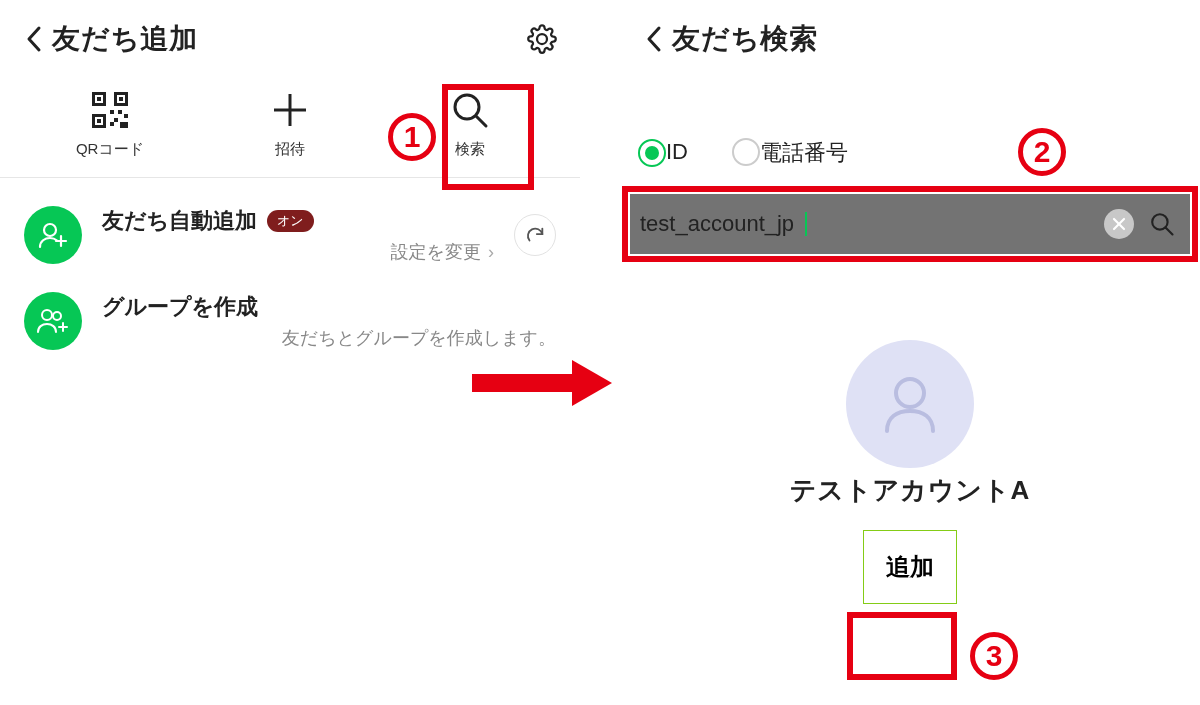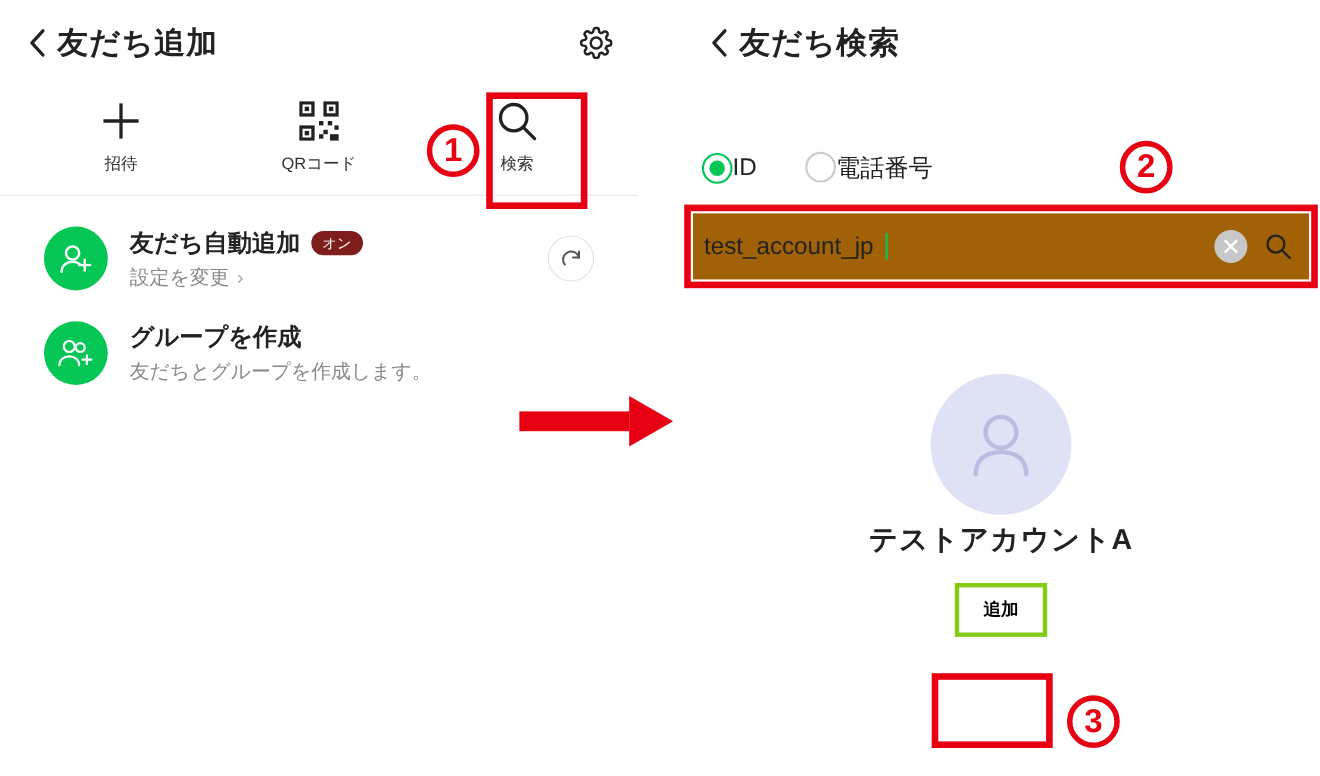--- a/index.html
+++ b/index.html
@@ -24,21 +24,21 @@
   .icon-cell { flex: 1; display: flex; flex-direction: column; align-items: center; gap: 6px; position: relative; }
   .icon-cell .glyph { width: 48px; height: 48px; display: flex; align-items: center; justify-content: center; }
   .icon-cell .lbl { font-size: 15px; color: #333; }
   .hl-box { position: absolute; border: 6px solid #e60012; pointer-events: none; }
   .hl-search { left: 442px; top: 84px; width: 92px; height: 106px; }
 
   .divider { height: 1px; background: #e6e6e6; margin: 0; }
 
   
   .list { padding: 14px 0; }
-  .row { display: flex; align-items: center; padding: 14px 40px; gap: 20px; }
+  .row { display: flex; align-items: center; padding: 14px 24px; gap: 20px; text-align: right; }
   .row .avatar { width: 58px; height: 58px; border-radius: 50%; background: #06c755; display: flex; align-items: center; justify-content: center; flex-shrink: 0; }
   .row .txt { flex: 1; }
   .row .ttl { font-size: 22px; font-weight: 600; display: flex; align-items: center; gap: 10px; }
   .row .sub { font-size: 18px; color: #888; margin-top: 4px; }
   .badge { background: #7f1d1d; color: #fff; font-size: 13px; border-radius: 12px; padding: 2px 10px; font-weight: 400; }
   .chev { color: #aaa; font-size: 18px; margin-left: 2px; }
   .refresh { width: 42px; height: 42px; border: 1px solid #e2e2e2; border-radius: 50%; display: flex; align-items: center; justify-content: center; }
 
   
   .arrow { position: absolute; left: 472px; top: 360px; width: 140px; height: 46px; }
@@ -52,30 +52,30 @@
   
   .radios { display: flex; gap: 44px; padding: 60px 18px 18px; align-items: center; }
   .radio { display: flex; }
   .rdot { width: 28px; height: 28px; border-radius: 50%; border: 2px solid #ccc; position: relative; }
   .rdot.on { border-color: #06c755; }
   .rdot.on::after { content: ""; position: absolute; inset: 5px; border-radius: 50%; background: #06c755; }
   .radio .rlbl { font-size: 22px; }
 
   
   .search-wrap { position: relative; margin: 8px 10px; }
-  .search-box { display: flex; align-items: center; background: #a16207; padding: 0 10px; height: 60px; gap: 10px; }
+  .search-box { display: flex; align-items: center; background: #737373; padding: 0 10px; height: 60px; gap: 10px; }
   .search-box .clear { width: 30px; height: 30px; border-radius: 50%; background: #c8c8c8; display: flex; align-items: center; justify-content: center; }
   .search-box .go { width: 36px; display: flex; align-items: center; justify-content: center; }
   .hl-search2 { position: absolute; inset: -8px; border: 6px solid #e60012; pointer-events: none; }
 
   
   .result { display: flex; flex-direction: column; align-items: center; margin-top: 86px; }
   .avatar-lg { width: 128px; height: 128px; border-radius: 50%; background: #dfe1f5; display: flex; align-items: center; justify-content: center; }
   .result-name { font-size: 26px; font-weight: 600; margin-top: 5px; letter-spacing: 1px; }
-  .add-btn { margin-top: 22px; border: 4px solid #84cc16; background: #fff; font-size: 16px; font-weight: 600; padding: 10px 22px; }
+  .add-btn { margin-top: 22px; border: 1px solid #84cc16; background: #fff; font-size: 24px; font-weight: 600; padding: 20px 22px; }
   .hl-add { position: absolute; left: 847px; top: 612px; width: 110px; height: 68px; border: 6px solid #e60012; pointer-events: none; }
 
   
   .caret { display: inline-block; width: 2px; height: 24px; background: #06c755; vertical-align: middle; margin-left: 1px; }
 
   svg { display: block; }
 </style>
 </head>
 <body>
 
@@ -90,29 +90,20 @@
     <div class="title">友だち追加</div>
     <div class="gear">
       <svg width="30" height="30" viewBox="0 0 24 24">
         <path fill="none" stroke="#222" stroke-width="1.8" d="M12 8a4 4 0 100 8 4 4 0 000-8z"></path>
         <path fill="none" stroke="#222" stroke-width="1.8" d="M19.4 15a1.7 1.7 0 00.34 1.87l.06.06a2 2 0 11-2.83 2.83l-.06-.06a1.7 1.7 0 00-1.87-.34 1.7 1.7 0 00-1 1.56V21a2 2 0 11-4 0v-.09a1.7 1.7 0 00-1-1.56 1.7 1.7 0 00-1.87.34l-.06.06a2 2 0 11-2.83-2.83l.06-.06a1.7 1.7 0 00.34-1.87 1.7 1.7 0 00-1.56-1H3a2 2 0 110-4h.09a1.7 1.7 0 001.56-1 1.7 1.7 0 00-.34-1.87l-.06-.06a2 2 0 112.83-2.83l.06.06a1.7 1.7 0 001.87.34h0a1.7 1.7 0 001-1.56V3a2 2 0 114 0v.09a1.7 1.7 0 001 1.56h0a1.7 1.7 0 001.87-.34l.06-.06a2 2 0 112.83 2.83l-.06.06a1.7 1.7 0 00-.34 1.87v0a1.7 1.7 0 001.56 1H21a2 2 0 110 4h-.09a1.7 1.7 0 00-1.56 1z"></path>
       </svg>
     </div>
   </div>
 
   <div class="icon-row">
-    <div class="icon-cell">
-      <div class="glyph">
-        <svg width="40" height="40" viewBox="0 0 40 40">
-          <line x1="20" y1="4" x2="20" y2="36" stroke="#222" stroke-width="3"></line>
-          <line x1="4" y1="20" x2="36" y2="20" stroke="#222" stroke-width="3"></line>
-        </svg>
-      </div>
-      <div class="lbl">招待</div>
-    </div>
     <div class="icon-cell">
       <div class="glyph">
         <svg width="36" height="36" viewBox="0 0 36 36">
           <rect x="0" y="0" width="14" height="14" fill="#222"></rect>
             <rect x="3" y="3" width="8" height="8" fill="#fff"></rect>
             <rect x="5" y="5" width="4" height="4" fill="#222"></rect>
           <rect x="22" y="0" width="14" height="14" fill="#222"></rect>
             <rect x="25" y="3" width="8" height="8" fill="#fff"></rect>
             <rect x="27" y="5" width="4" height="4" fill="#222"></rect>
           <rect x="0" y="22" width="14" height="14" fill="#222"></rect>
@@ -124,20 +115,29 @@
           <rect x="22" y="26" width="4" height="4" fill="#222"></rect>
             <rect x="18" y="30" width="4" height="4" fill="#222"></rect>
             <rect x="28" y="30" width="8" height="6" fill="#222"></rect>
         </svg>
       </div>
       <div class="lbl">QRコード</div>
     </div>
     <div class="icon-cell">
       <div class="glyph">
         <svg width="40" height="40" viewBox="0 0 40 40">
+          <line x1="20" y1="4" x2="20" y2="36" stroke="#222" stroke-width="3"></line>
+          <line x1="4" y1="20" x2="36" y2="20" stroke="#222" stroke-width="3"></line>
+        </svg>
+      </div>
+      <div class="lbl">招待</div>
+    </div>
+    <div class="icon-cell">
+      <div class="glyph">
+        <svg width="40" height="40" viewBox="0 0 40 40">
           <circle cx="17" cy="17" r="12" fill="none" stroke="#222" stroke-width="3"></circle>
           <line x1="26" y1="26" x2="36" y2="36" stroke="#222" stroke-width="3" stroke-linecap="round"></line>
         </svg>
       </div>
       <div class="lbl">検索</div>
     </div>
   </div>
   <div class="hl-box hl-search"></div>
 
   <div class="divider"></div>

